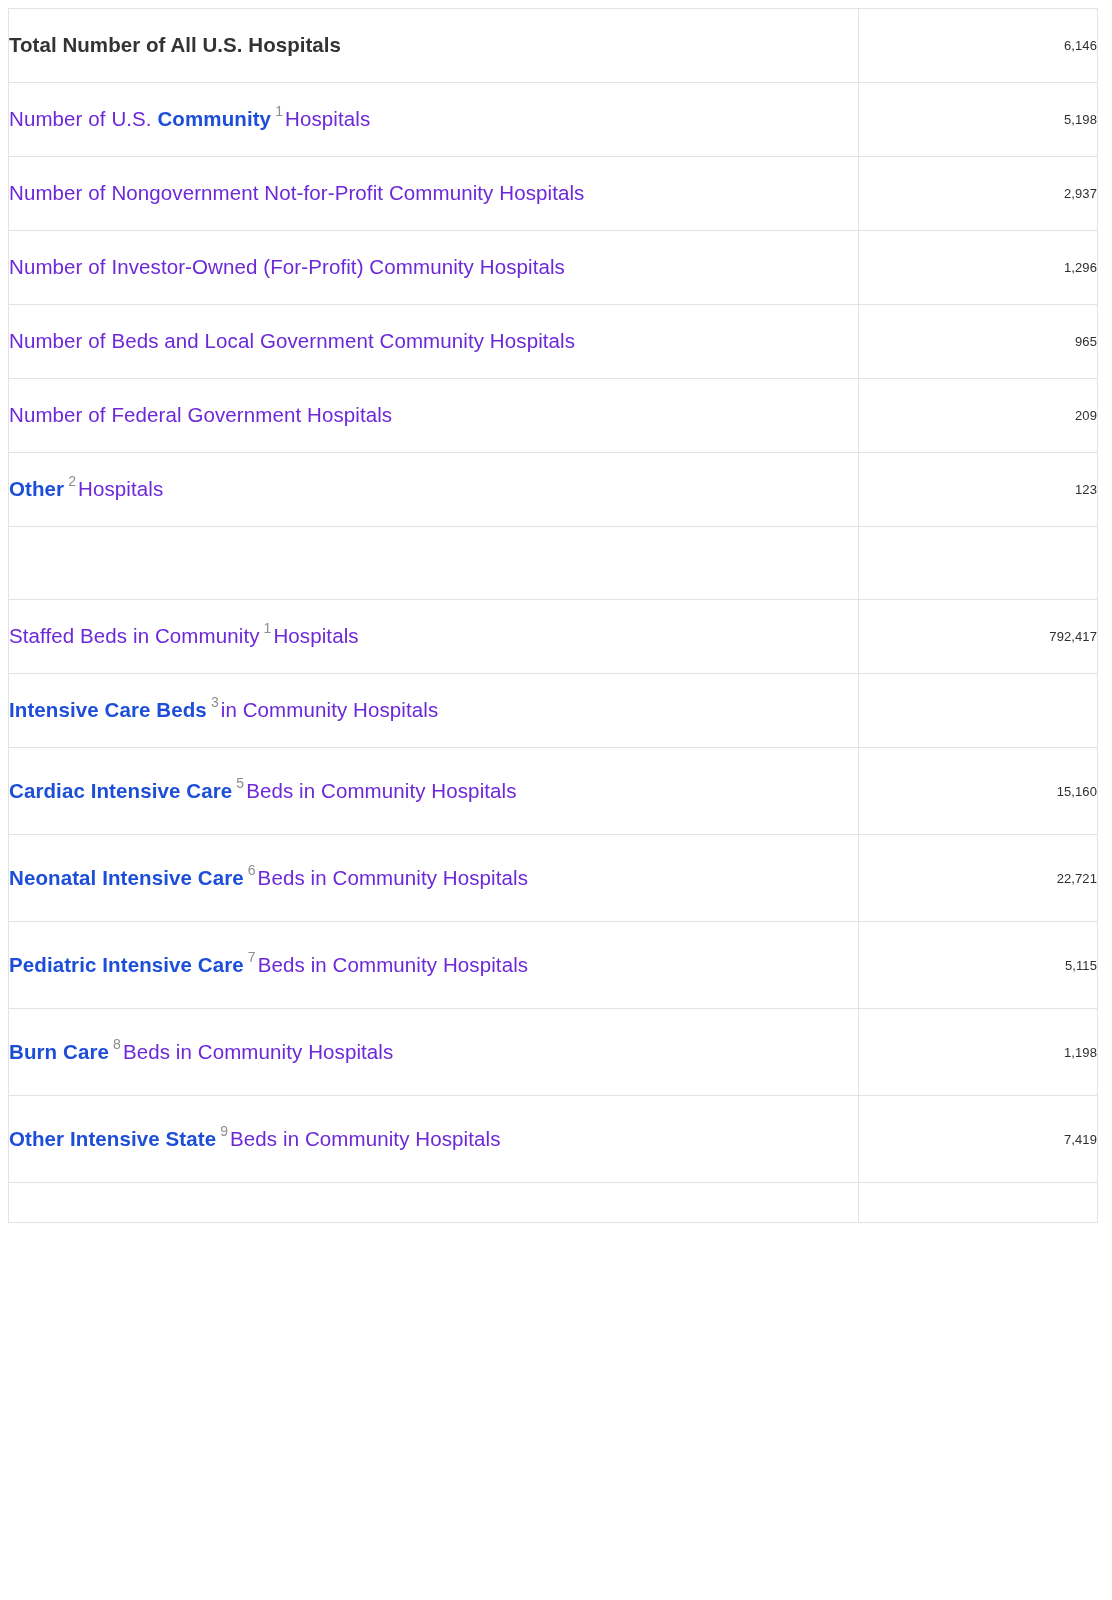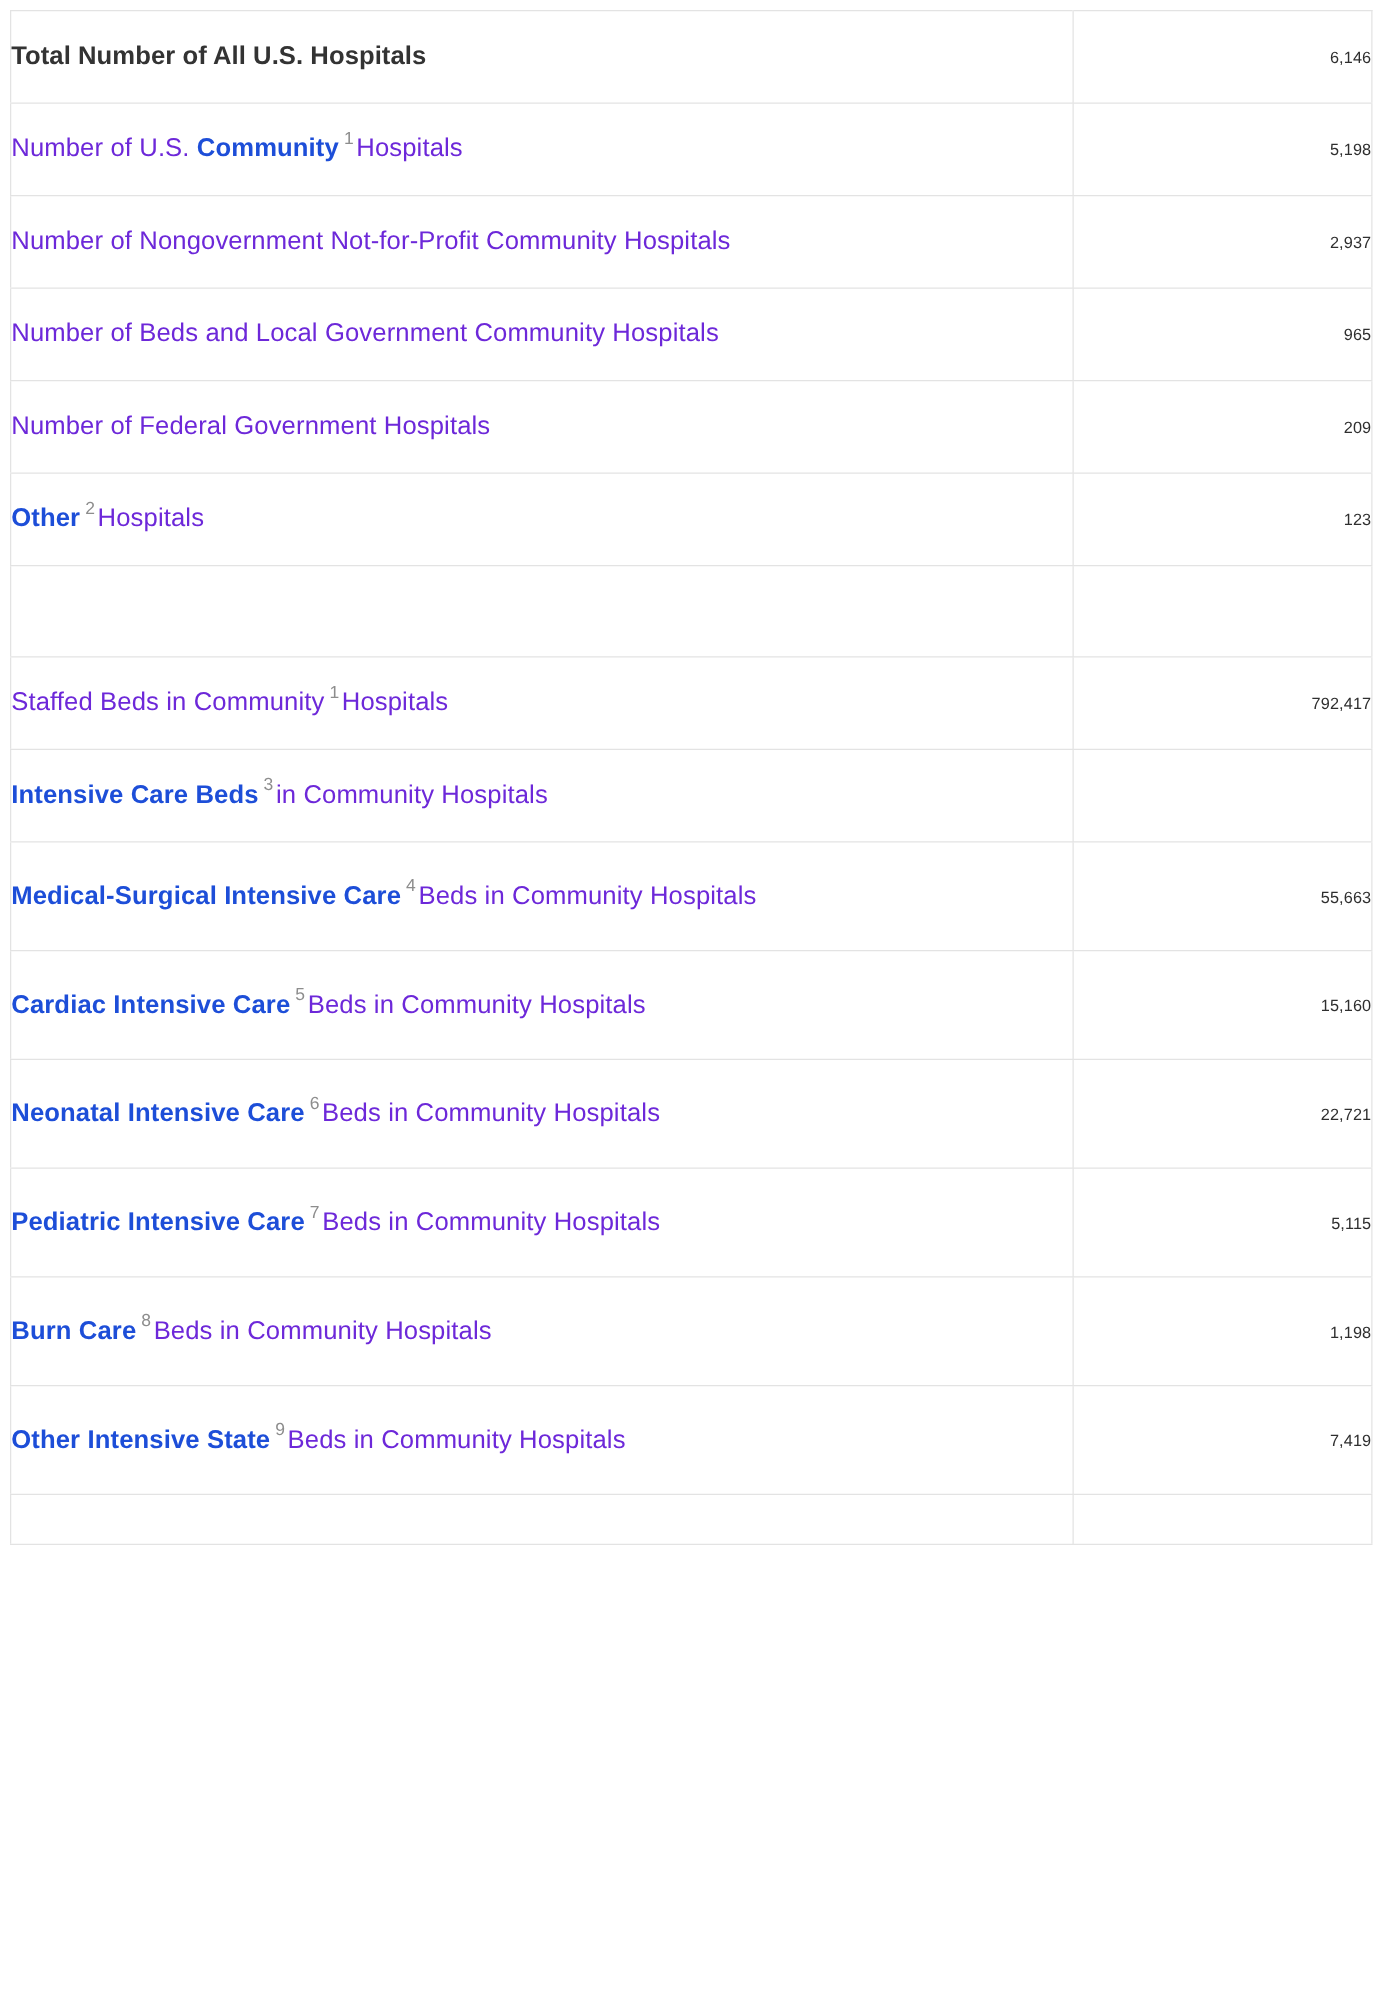--- a/index.html
+++ b/index.html
@@ -115,20 +115,24 @@
         </tr>
         <tr>
           <td class="label lvl1"><span class="txt">Number of U.S. </span> <span class="lnk">Community</span><sup class="fn">1</sup><span class="txt">Hospitals</span></td>
           <td class="value">5,198</td>
         </tr>
         <tr>
           <td class="label lvl2"><span class="txt">Number of Nongovernment Not-for-Profit Community Hospitals</span></td>
           <td class="value">2,937</td>
         </tr>
         <tr>
+          <td class="label lvl2"><span class="txt">Number of Investor-Owned (For-Profit) Community Hospitals</span></td>
+          <td class="value">1,296</td>
+        </tr>
+        <tr>
           <td class="label lvl2"><span class="txt">Number of Beds and Local Government Community Hospitals</span></td>
           <td class="value">965</td>
         </tr>
         <tr>
           <td class="label lvl1"><span class="txt">Number of Federal Government Hospitals</span></td>
           <td class="value">209</td>
         </tr>
         <tr>
           <td class="label lvl1"><span class="lnk">Other</span><sup class="fn">2</sup><span class="txt">Hospitals</span></td>
           <td class="value">123</td>
@@ -137,24 +141,20 @@
           <td class="label lvl0"></td>
           <td class="value"></td>
         </tr>
         <tr>
           <td class="label lvl1"><span class="txt">Staffed Beds in Community</span><sup class="fn">1</sup><span class="txt">Hospitals</span></td>
           <td class="value">792,417</td>
         </tr>
         <tr>
           <td class="label lvl1"><span class="lnk">Intensive Care Beds</span><sup class="fn">3</sup><span class="txt">in Community Hospitals</span></td>
           <td class="value"></td>
-        </tr>
-        <tr class="icu-row">
-          <td class="label lvl2"><span class="lnk">Medical-Surgical Intensive Care</span><sup class="fn">4</sup><span class="txt">Beds in Community Hospitals</span></td>
-          <td class="value">55,663</td>
         </tr>
         <tr class="icu-row">
           <td class="label lvl2"><span class="lnk">Cardiac Intensive Care</span><sup class="fn">5</sup><span class="txt">Beds in Community Hospitals</span></td>
           <td class="value">15,160</td>
         </tr>
         <tr class="icu-row">
           <td class="label lvl2"><span class="lnk">Neonatal Intensive Care</span><sup class="fn">6</sup><span class="txt">Beds in Community Hospitals</span></td>
           <td class="value">22,721</td>
         </tr>
         <tr class="icu-row">

